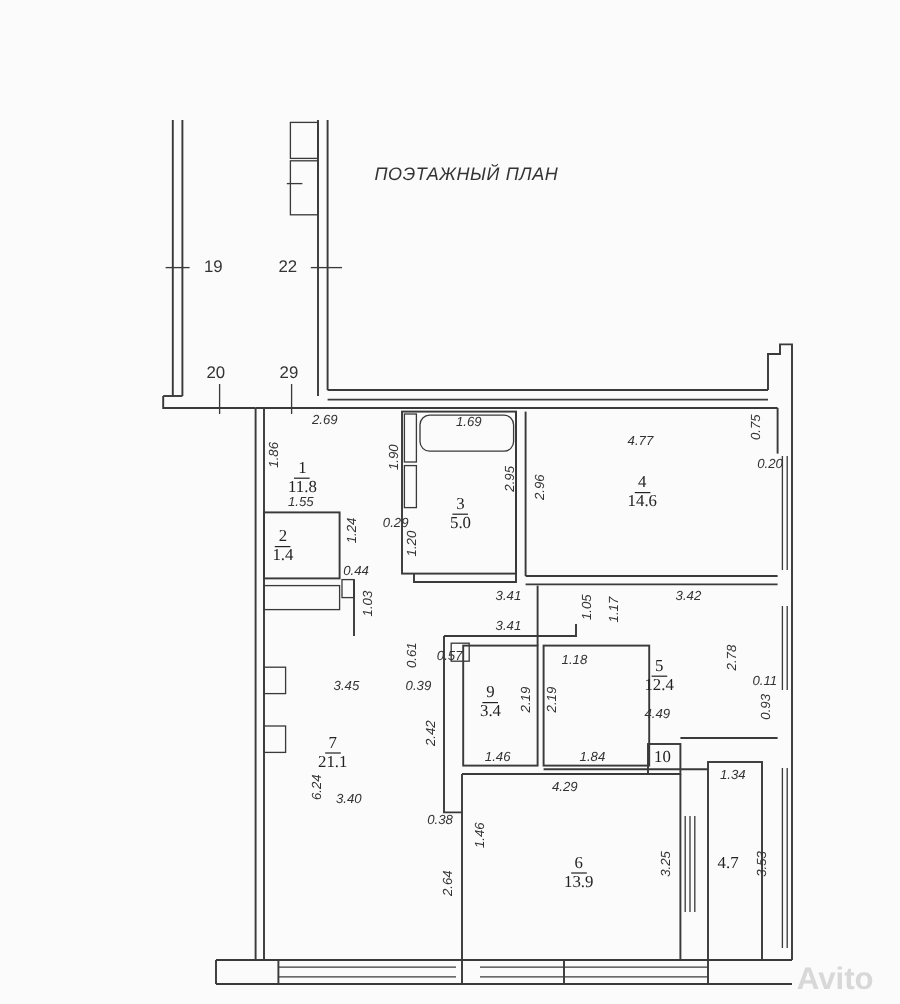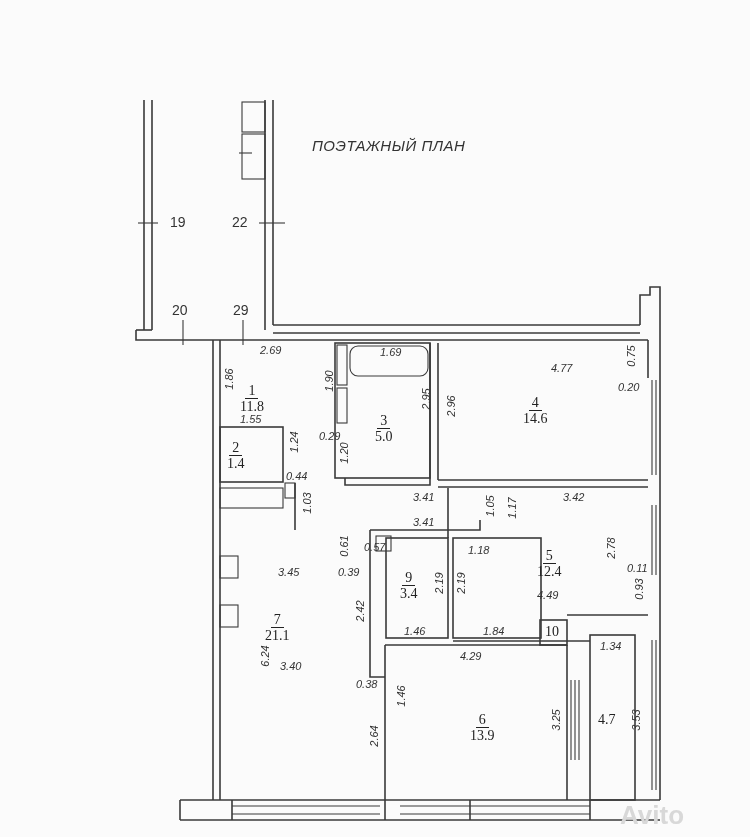--- a/index.html
+++ b/index.html
@@ -7,21 +7,21 @@
          font-family:"Liberation Sans", sans-serif; }
   svg { position:absolute; left:0; top:0; }
   .w { fill:none; stroke:#3a3a3a; stroke-width:1.6; }
   .wt { fill:none; stroke:#3a3a3a; stroke-width:1.1; }
   .txt { position:absolute; font-style:italic; color:#333; font-size:11px; white-space:nowrap; }
   .rot { transform:rotate(-90deg); transform-origin:center; }
   .room { position:absolute; text-align:center; font-family:"Liberation Serif", serif; color:#222; font-size:14px; line-height:15px; }
   .room .n { border-bottom:1px solid #222; padding:0 3px; display:inline-block; }
   .title { position:absolute; left:312px; top:137px; font-style:italic; font-size:15px; color:#333; letter-spacing:0.5px; }
   .axis { position:absolute; font-size:14px; color:#333; }
-  .watermark { position:absolute; left:620px; top:800px; font-size:26px; color:#d8d8d8; font-weight:bold; }
+  .watermark { position:absolute; left:664px; top:800px; font-size:26px; color:#d8d8d8; font-weight:bold; }
 </style>
 </head>
 <body>
 
 <svg width="750" height="837">
 
   <line class="w" x1="144" y1="100" x2="144" y2="330"></line>
   <line class="w" x1="152" y1="100" x2="152" y2="330"></line>
   <line class="w" x1="265" y1="100" x2="265" y2="330"></line>
   <line class="w" x1="273" y1="100" x2="273" y2="325"></line>
@@ -124,23 +124,23 @@
 <div class="txt" style="left:240px;top:413px">1.55</div>
 <div class="txt rot" style="left:283px;top:436px">1.24</div>
 <div class="txt" style="left:286px;top:470px">0.44</div>
 <div class="txt rot" style="left:296px;top:497px">1.03</div>
 <div class="txt rot" style="left:318px;top:375px">1.90</div>
 <div class="txt" style="left:380px;top:346px">1.69</div>
 <div class="txt rot" style="left:415px;top:393px">2.95</div>
 <div class="txt" style="left:319px;top:430px">0.29</div>
 <div class="txt rot" style="left:333px;top:447px">1.20</div>
 <div class="txt rot" style="left:440px;top:400px">2.96</div>
-<div class="txt" style="left:551px;top:362px">4.77</div>
+<div class="txt" style="left:523px;top:362px">4.77</div>
 <div class="txt rot" style="left:620px;top:350px">0.75</div>
-<div class="txt" style="left:618px;top:381px">0.20</div>
+<div class="txt" style="left:631px;top:381px">0.20</div>
 <div class="txt" style="left:413px;top:491px">3.41</div>
 <div class="txt" style="left:413px;top:516px">3.41</div>
 <div class="txt rot" style="left:479px;top:500px">1.05</div>
 <div class="txt rot" style="left:501px;top:502px">1.17</div>
 <div class="txt" style="left:563px;top:491px">3.42</div>
 <div class="txt" style="left:468px;top:544px">1.18</div>
 <div class="txt rot" style="left:333px;top:540px">0.61</div>
 <div class="txt" style="left:364px;top:541px">0.57</div>
 <div class="txt" style="left:338px;top:566px">0.39</div>
 <div class="txt rot" style="left:428px;top:577px">2.19</div>

